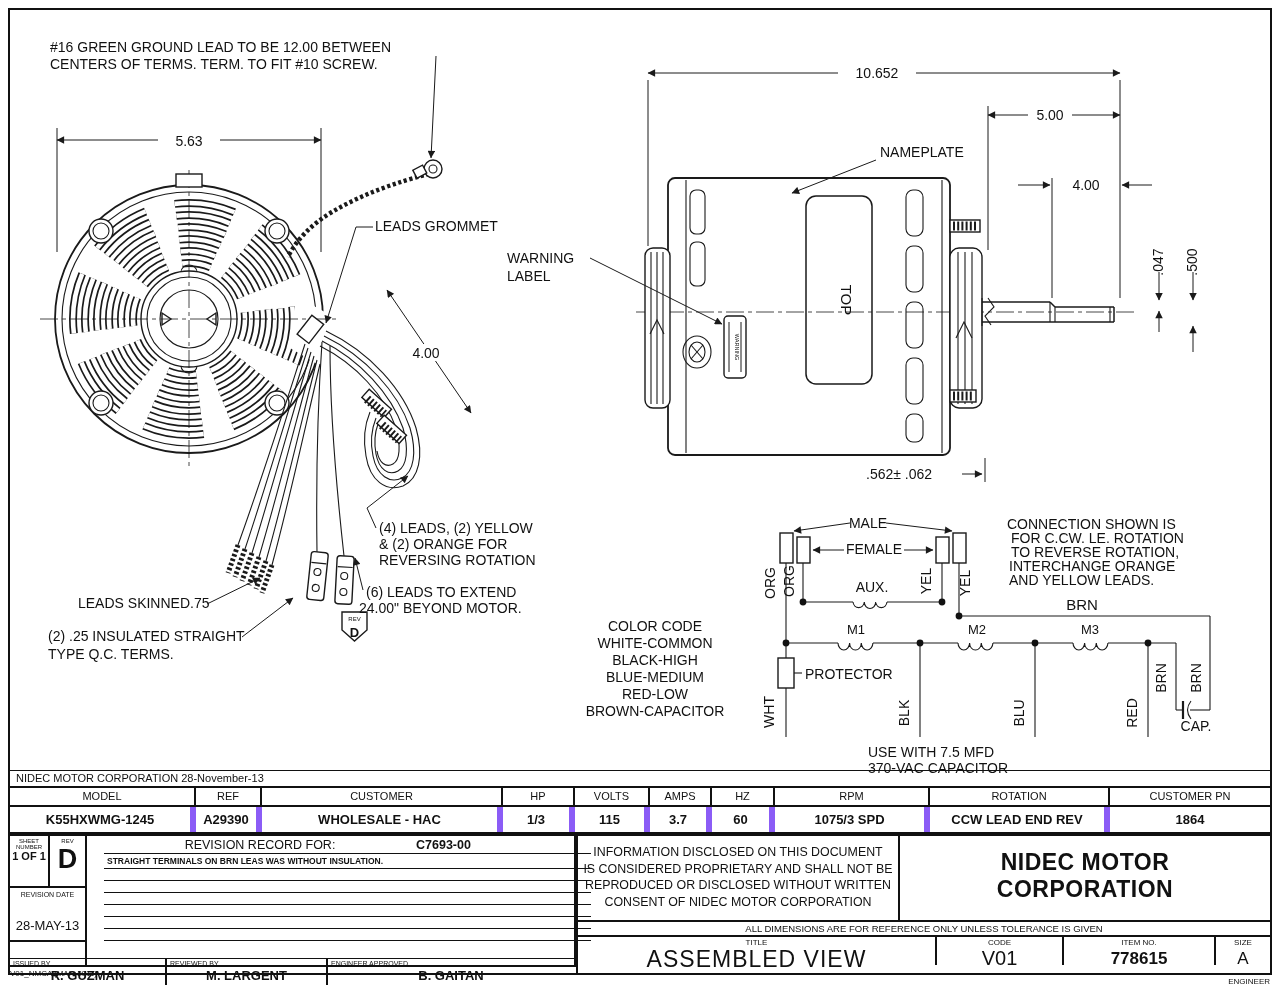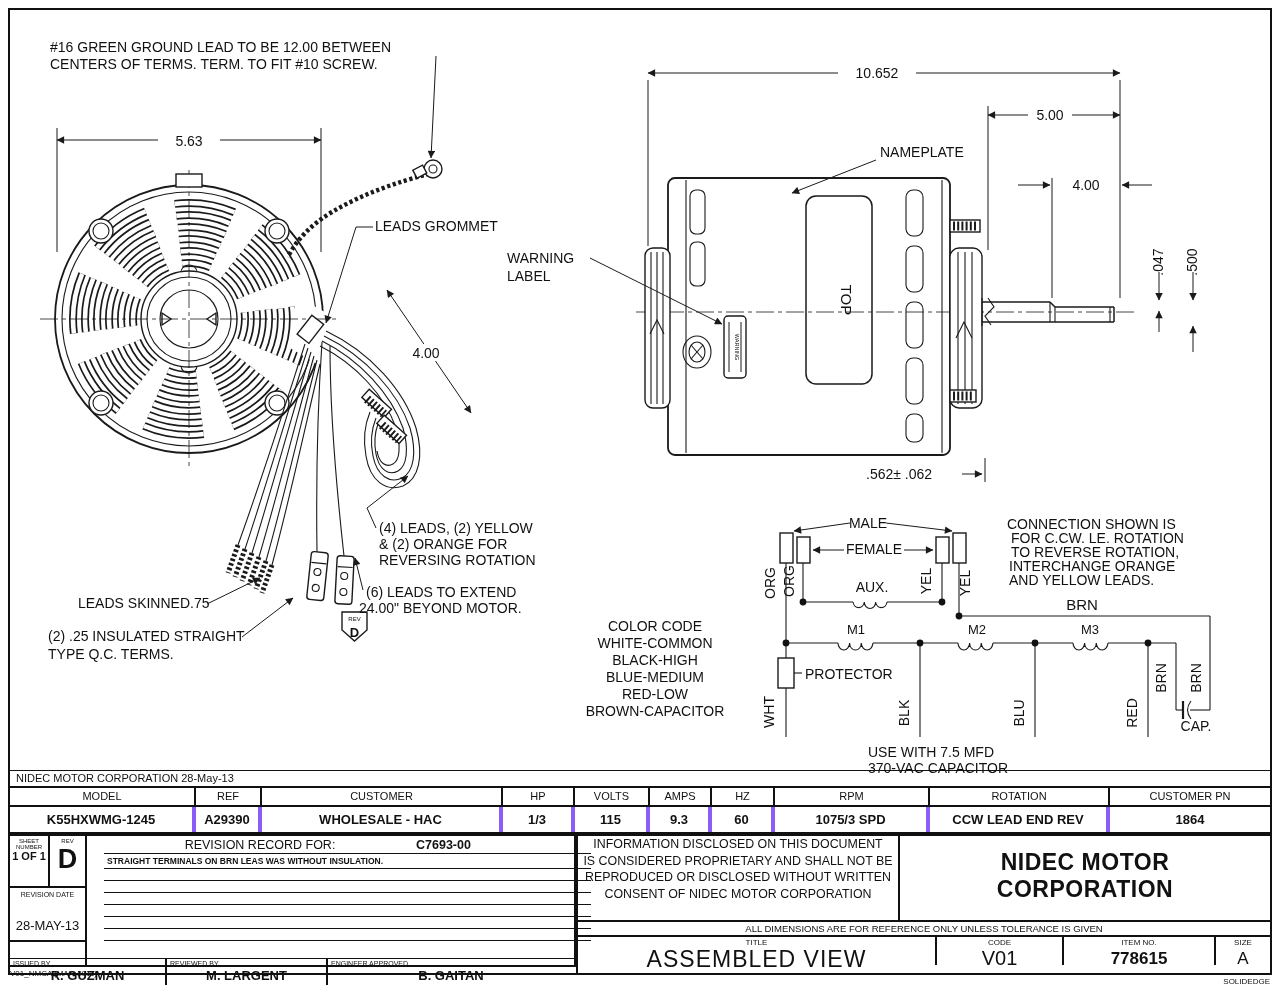--- a/index.html
+++ b/index.html
@@ -26,21 +26,21 @@
   .t{font-size:14px;}
   .t13{font-size:13px;}
   .tm{text-anchor:middle;}
   .wbg{fill:#fff;stroke:none;}
   
   .abs{position:absolute;box-sizing:border-box;}
   #tbl{left:8px;top:786px;width:1264px;height:48px;border:2px solid #111;
        display:grid;grid-template-columns:186px 66px 241px 72px 75px 62px 63px 155px 180px 160px;
        grid-template-rows:19px 25px;}
   #tbl .hc{border-right:2px solid #111;border-bottom:2px solid #111;font-size:11px;text-align:center;line-height:17px;}
-  #tbl .vc{border-right:4px solid #8b5cf6;font-size:13px;font-weight:bold;text-align:center;line-height:25px;white-space:nowrap;}
+  #tbl .vc{border-right:6px solid #8b5cf6;font-size:13px;font-weight:bold;text-align:center;line-height:25px;white-space:nowrap;}
   #tbl .hc:nth-child(10),#tbl .vc:nth-child(20){border-right:none;}
   #tb-left{left:8px;top:834px;width:568px;height:133px;border:2px solid #111;}
   #tb-right{left:576px;top:834px;width:696px;height:141px;border:2px solid #111;}
   .lbl{font-size:7px;}
   .tiny{font-size:6px;line-height:6px;}
   .sheetbox{left:0;top:0;width:40px;height:52px;border-right:2px solid #111;border-bottom:2px solid #111;text-align:center;}
   .revbox{left:40px;top:0;width:37px;height:52px;border-right:2px solid #111;border-bottom:2px solid #111;text-align:center;}
   .datebox{left:0;top:52px;width:77px;height:54px;border-right:2px solid #111;border-bottom:2px solid #111;text-align:center;}
   .datefill{left:0;top:106px;width:77px;height:23px;border-right:2px solid #111;}
   .recarea{left:94px;top:0;width:487px;height:102px;}
@@ -48,21 +48,21 @@
   .rechdr .rl{flex:1;text-align:center;}
   .rechdr .rc{width:175px;font-weight:bold;}
   .recnote{height:14px;border-bottom:1px solid #111;font-size:8.5px;font-weight:bold;line-height:14px;padding-left:3px;}
   .emptyrow{height:11px;border-bottom:1px solid #111;}
   .sigrow{left:0;top:102px;width:564px;height:27px;border-top:1.5px solid #111;display:flex;margin-top:20px;}
   .sigbox{position:relative;border-right:2px solid #111;}
   .sigbox:last-child{border-right:none;}
   .sigbox .lbl{position:absolute;left:3px;top:1px;}
   .sigbox .sv{position:absolute;left:0;right:0;top:9px;text-align:center;font-size:13px;font-weight:bold;}
   .prop{left:0;top:0;width:322px;height:86px;border-right:2px solid #111;border-bottom:2px solid #111;
-        text-align:center;font-size:12.4px;line-height:16.5px;}
+        text-align:center;font-size:12.4px;line-height:16.5px;padding-top:8px;}
   .comp{left:322px;top:0;width:370px;height:86px;border-bottom:2px solid #111;text-align:center;
         font-size:23px;font-weight:bold;line-height:27px;padding-top:13px;letter-spacing:0.5px;}
   .tol{left:0;top:86px;width:692px;height:15px;border-bottom:2px solid #111;text-align:center;font-size:9.5px;line-height:14px;}
   .trow{left:0;top:101px;width:692px;height:28px;display:flex;}
   .tcell{position:relative;border-right:2px solid #111;text-align:center;}
   .tcell:last-child{border-right:none;}
   .tcell .lbl{font-size:8px;display:block;padding-top:1px;}
   .titleval{font-size:23px;letter-spacing:1px;line-height:24px;}
   .codeval{font-size:20px;line-height:22px;}
   .itemval{font-size:17px;font-weight:bold;line-height:23px;}
@@ -398,39 +398,39 @@
       <text x="655" y="631" class="t tm">COLOR CODE</text>
       <text x="655" y="648" class="t tm">WHITE-COMMON</text>
       <text x="655" y="665" class="t tm">BLACK-HIGH</text>
       <text x="655" y="682" class="t tm">BLUE-MEDIUM</text>
       <text x="655" y="699" class="t tm">RED-LOW</text>
       <text x="655" y="716" class="t tm">BROWN-CAPACITOR</text>
     </g>
   </svg>
 
   <div id="divline"></div>
-  <div id="hdrnote">NIDEC MOTOR CORPORATION 28-May-13</div>
+  <div id="hdrnote">NIDEC MOTOR CORPORATION 28-November-13</div>
 
   <div id="tbl" class="abs">
     <div class="hc">MODEL</div>
     <div class="hc">REF</div>
     <div class="hc">CUSTOMER</div>
     <div class="hc">HP</div>
     <div class="hc">VOLTS</div>
     <div class="hc">AMPS</div>
     <div class="hc">HZ</div>
     <div class="hc">RPM</div>
     <div class="hc">ROTATION</div>
     <div class="hc">CUSTOMER PN</div>
     <div class="vc">K55HXWMG-1245</div>
     <div class="vc">A29390</div>
     <div class="vc">WHOLESALE - HAC</div>
     <div class="vc">1/3</div>
     <div class="vc">115</div>
-    <div class="vc">9.3</div>
+    <div class="vc">3.7</div>
     <div class="vc">60</div>
     <div class="vc">1075/3 SPD</div>
     <div class="vc">CCW LEAD END REV</div>
     <div class="vc">1864</div>
   </div>
 
   <div id="tb-left" class="abs">
     <div class="abs sheetbox">
       <div class="tiny" style="padding-top:2px;">SHEET</div>
       <div class="tiny">NUMBER</div>
@@ -500,14 +500,14 @@
         <div class="itemval">778615</div>
       </div>
       <div class="tcell" style="flex:1;">
         <span class="lbl">SIZE</span>
         <div class="sizeval">A</div>
       </div>
     </div>
   </div>
 
   <div id="foot-l" class="abs">V01_NMCA (MAR-2011)</div>
-  <div id="foot-r">SOLIDEDGE</div>
+  <div id="foot-r">ENGINEER</div>
 </div>
 
 </body></html>

